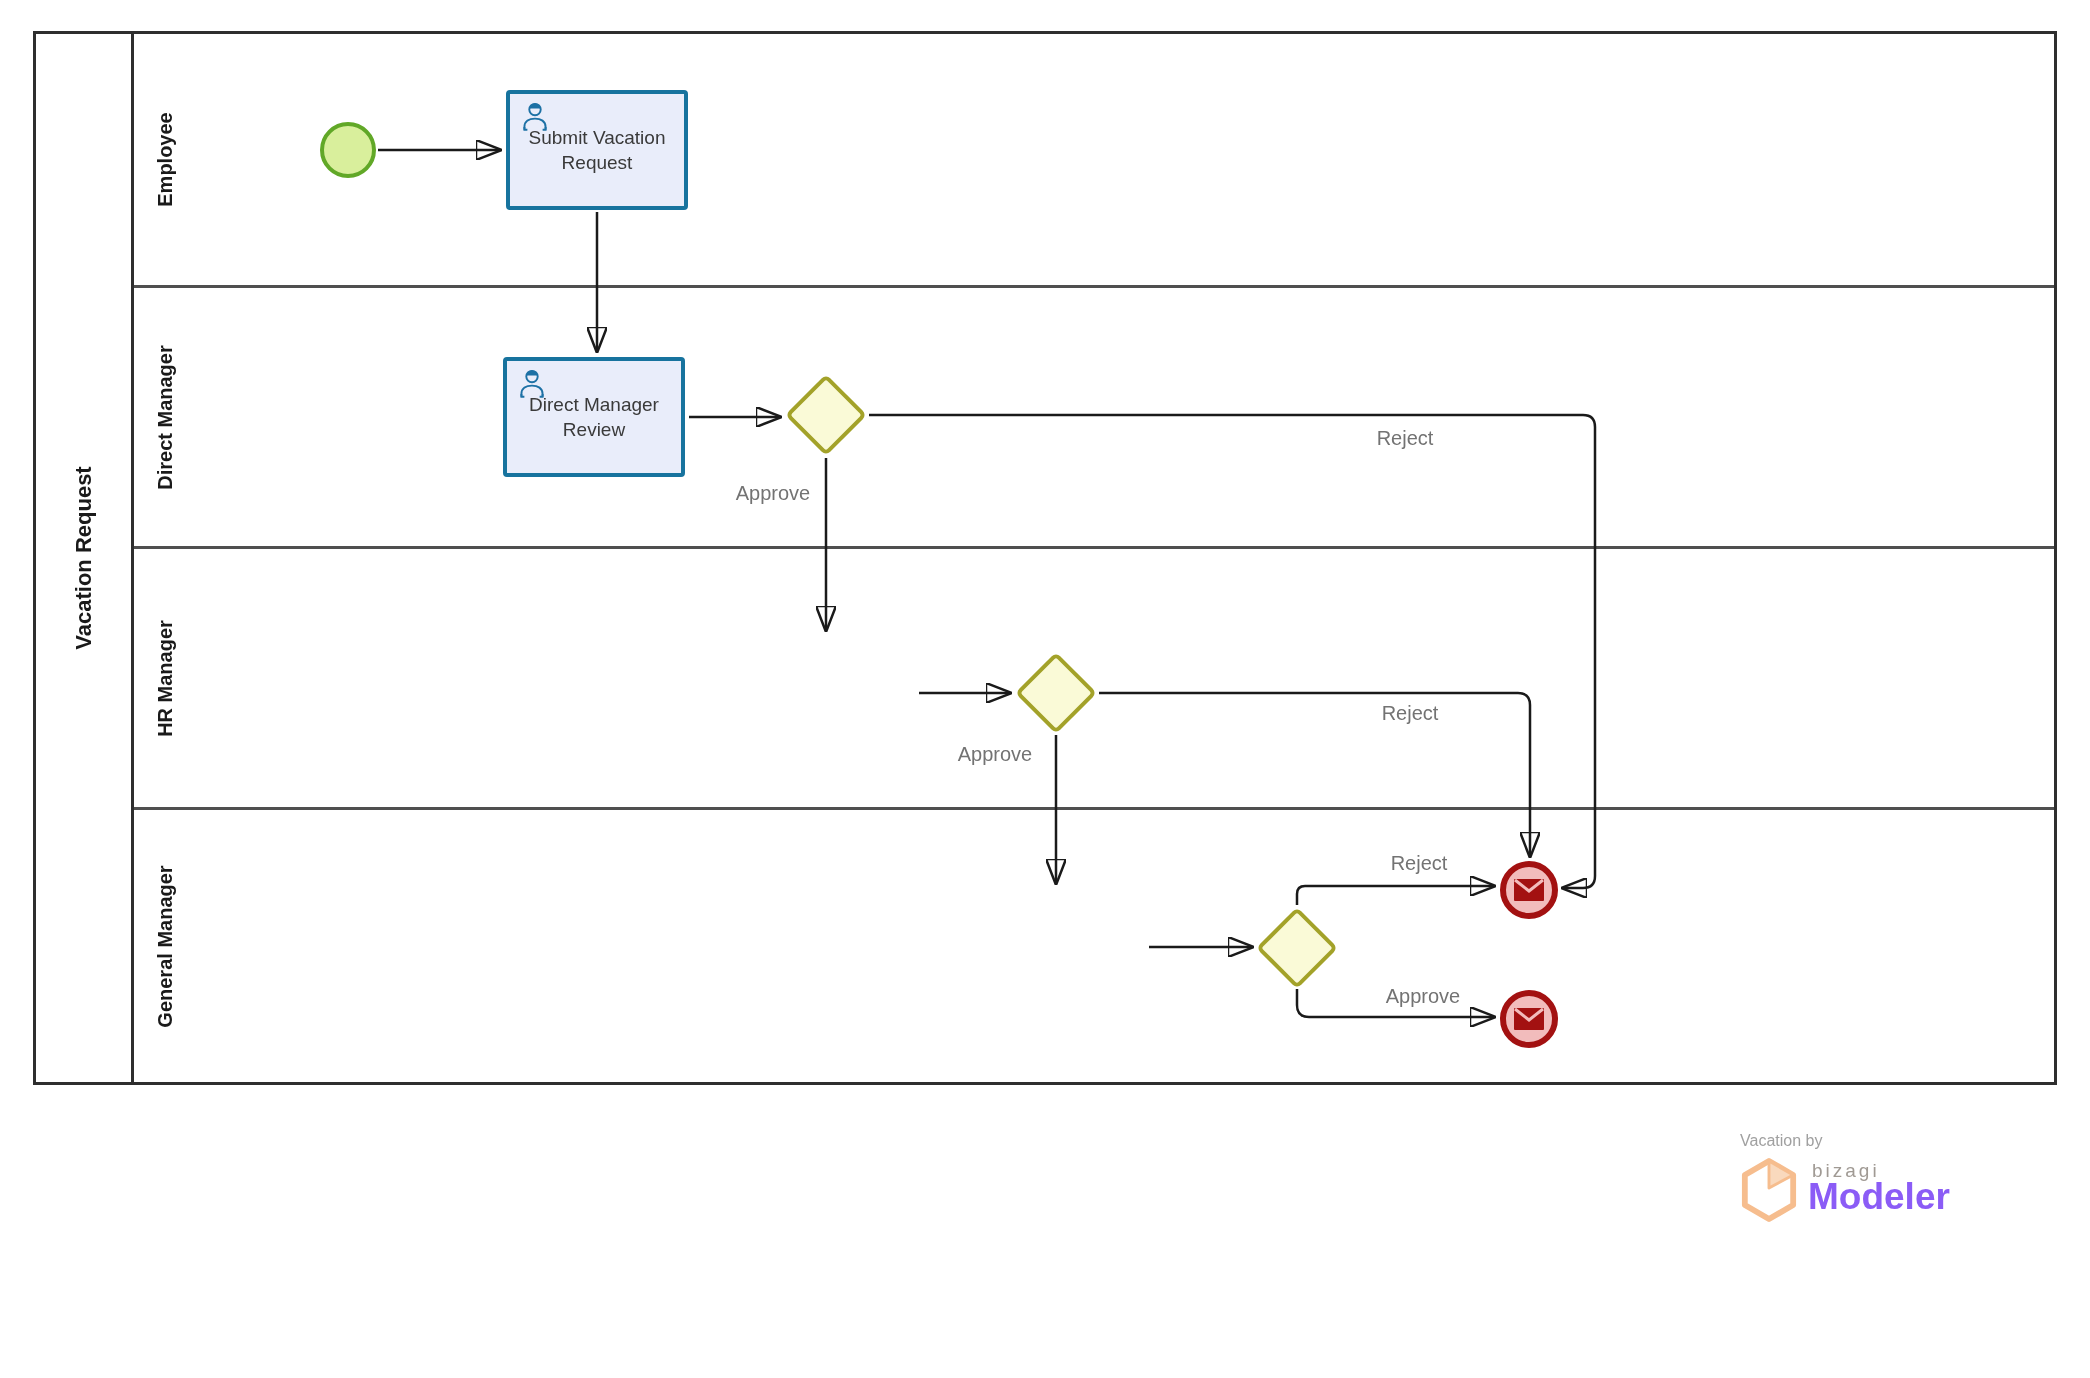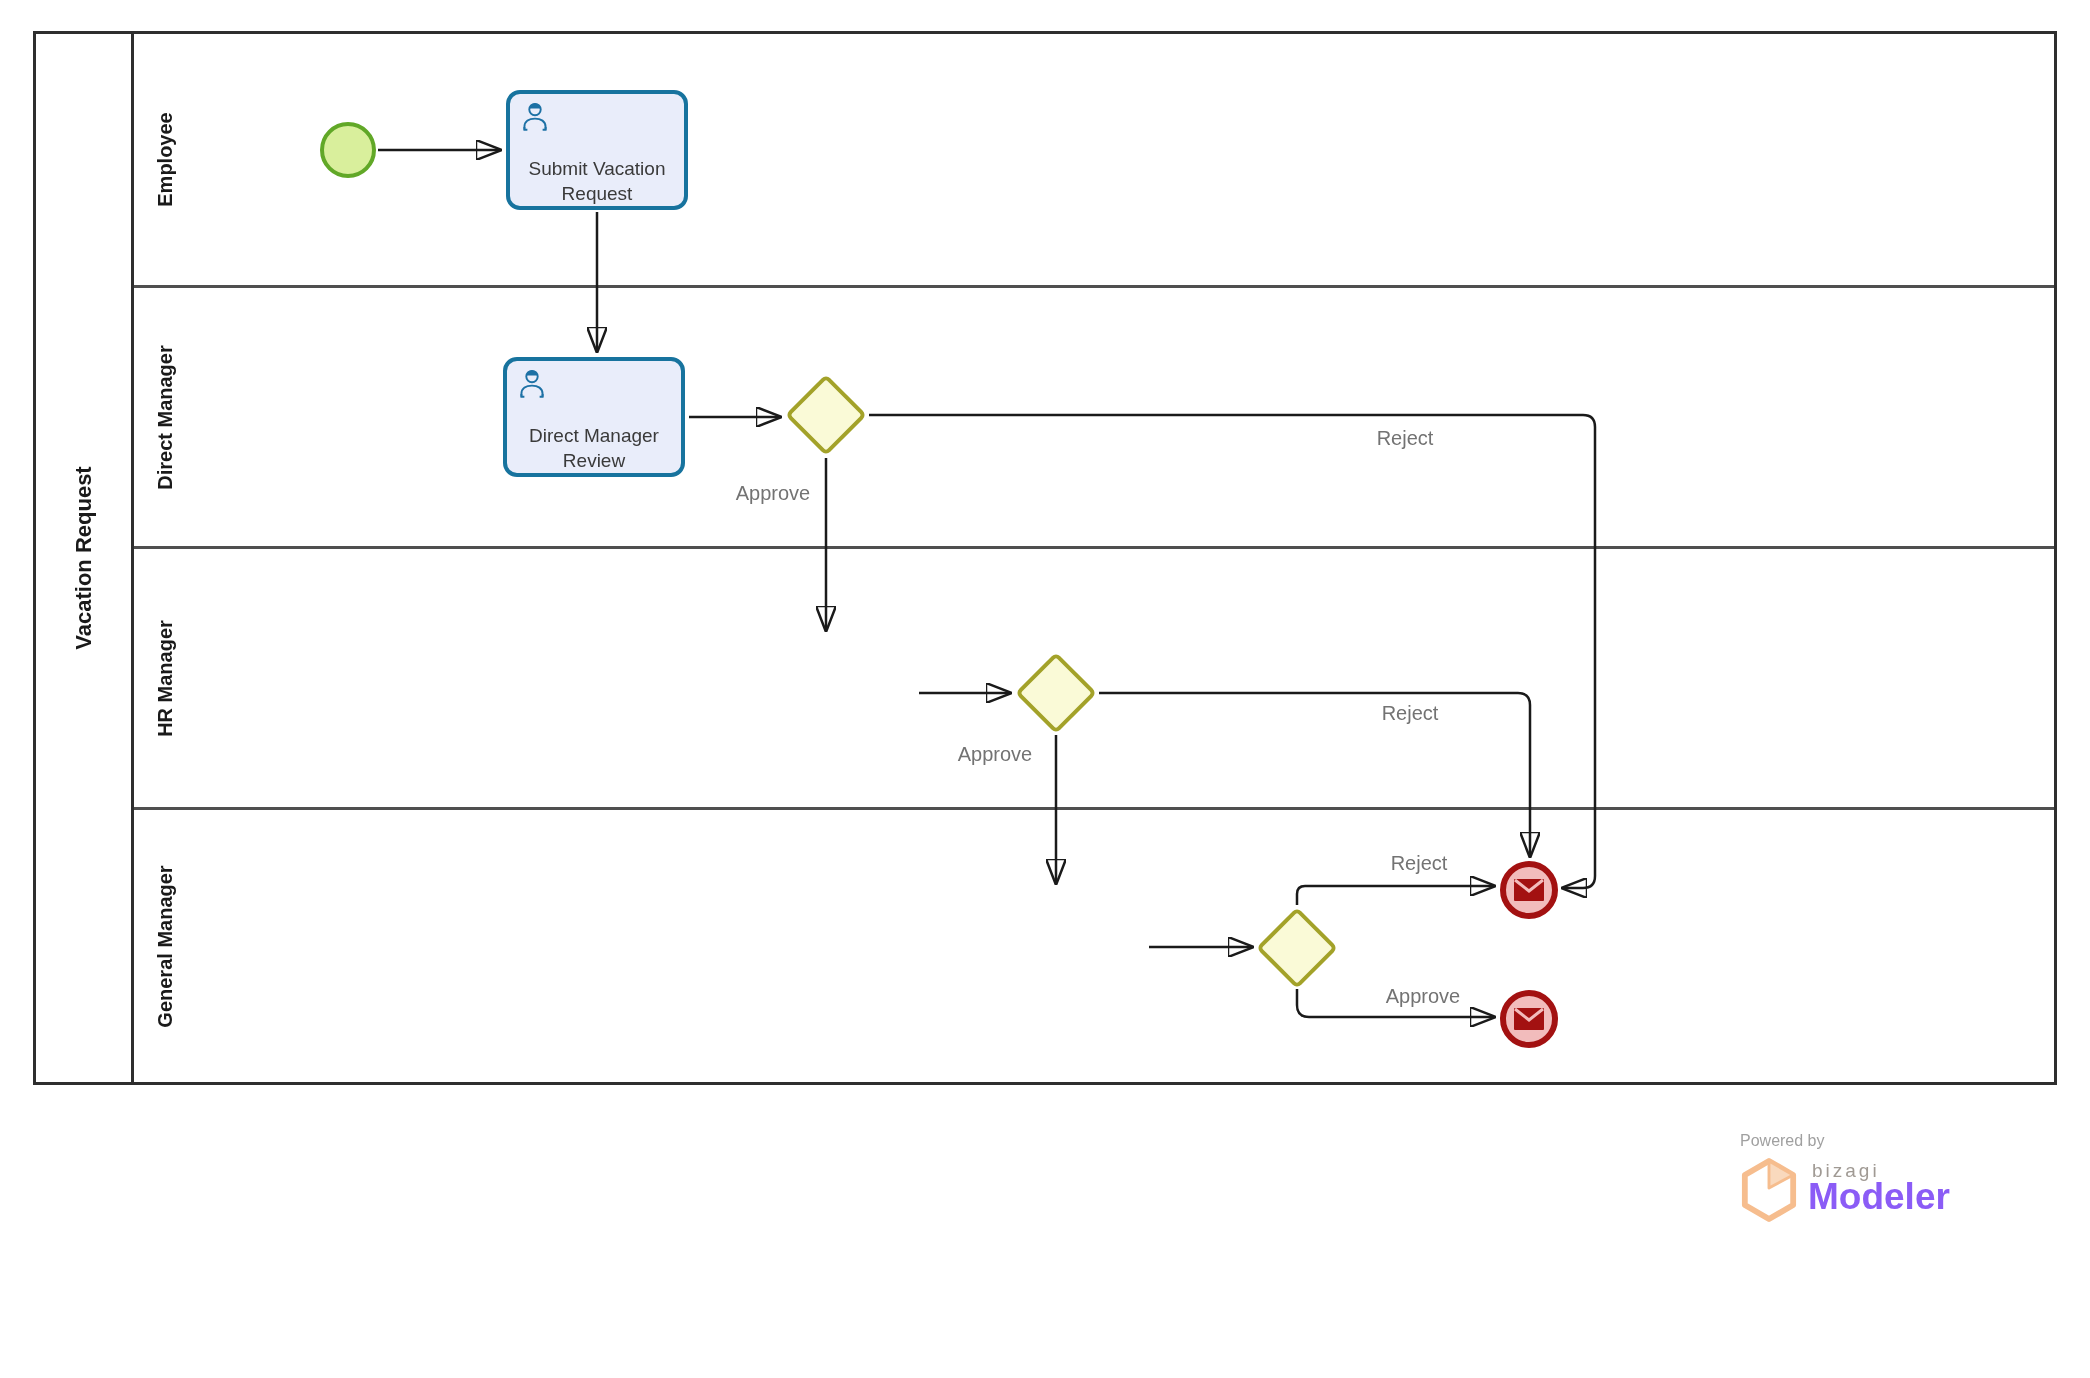--- a/index.html
+++ b/index.html
@@ -20,22 +20,22 @@
   .lane-label-zone { position:absolute; left:0; top:0; width:62px; height:100%;
           display:flex; align-items:center; justify-content:center; }
   .lane-label { transform:rotate(-90deg); white-space:nowrap; font-size:20px; font-weight:bold; color:#1a1a1a; }
 
   
   svg.connectors { position:absolute; left:0; top:0; width:2090px; height:1378px; pointer-events:none; }
   svg.connectors path { fill:none; stroke:#1a1a1a; stroke-width:2.5; pointer-events:stroke; }
 
   
   .task { position:absolute; width:182px; height:120px; background:#e9edfa;
-          border:4px solid #17739e; border-radius:14px;
-          display:flex; align-items:flex-end; justify-content:center; text-align:center;
+          border:4px solid #17739e; border-radius:4px;
+          display:flex; align-items:center; justify-content:center; text-align:center;
           font-size:19px; line-height:1.32; color:#3a3a3a; }
   .task .ticon { position:absolute; left:7px; top:5px; width:36px; height:36px; }
   .task .tlabel { max-width:160px; }
   .task-gm .tlabel { max-width:100px; }
   .t1 { left:506px; top:90px; }
   .t2 { left:503px; top:357px; }
   .t3 { left:735px; top:634px; }
   .t4 { left:965px; top:887px; }
 
   .gateway { position:absolute; width:58px; height:58px; background:#fafad7;
@@ -162,21 +162,21 @@
   </div>
 
   <div class="flow-label fl-dm-approve">Approve</div>
   <div class="flow-label fl-dm-reject">Reject</div>
   <div class="flow-label fl-hr-approve">Approve</div>
   <div class="flow-label fl-hr-reject">Reject</div>
   <div class="flow-label fl-gm-reject">Reject</div>
   <div class="flow-label fl-gm-approve">Approve</div>
 
   <div class="logo">
-    <div class="powered">Powered by</div>
+    <div class="powered">Vacation by</div>
     <svg class="hex" width="58" height="64" viewBox="0 0 60 66">
       <path d="M30 3 L55 17.5 V48.5 L30 63 L5 48.5 V17.5 Z" fill="none" stroke="#f6bd8e" stroke-width="6" stroke-linejoin="round"></path>
       <path d="M30 3 L55 17.5 L30 31 Z" fill="#f9d9bd" stroke="#f6bd8e" stroke-width="3" stroke-linejoin="round"></path>
     </svg>
     <div class="brand">bizagi</div>
     <div class="product">Modeler</div>
   </div>
 
 </div>
 

